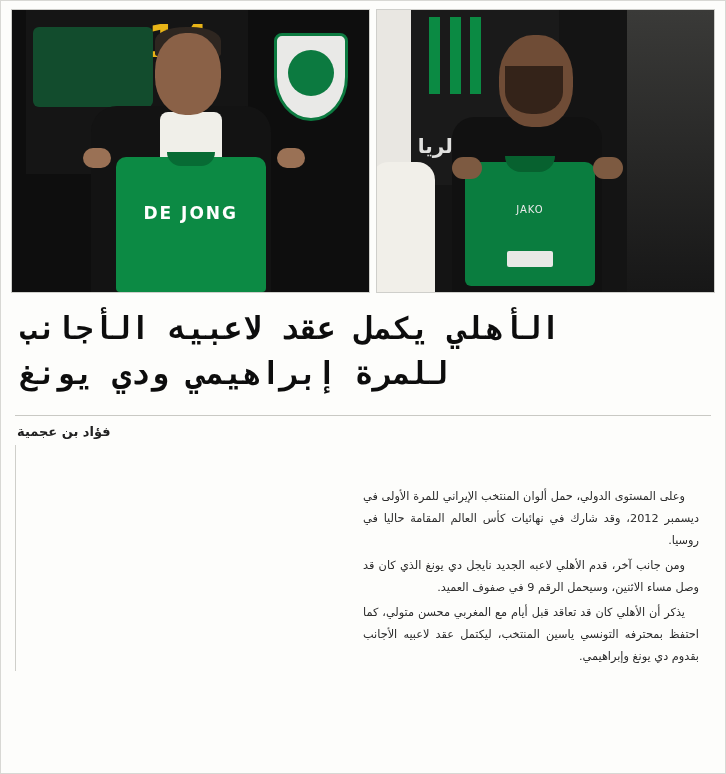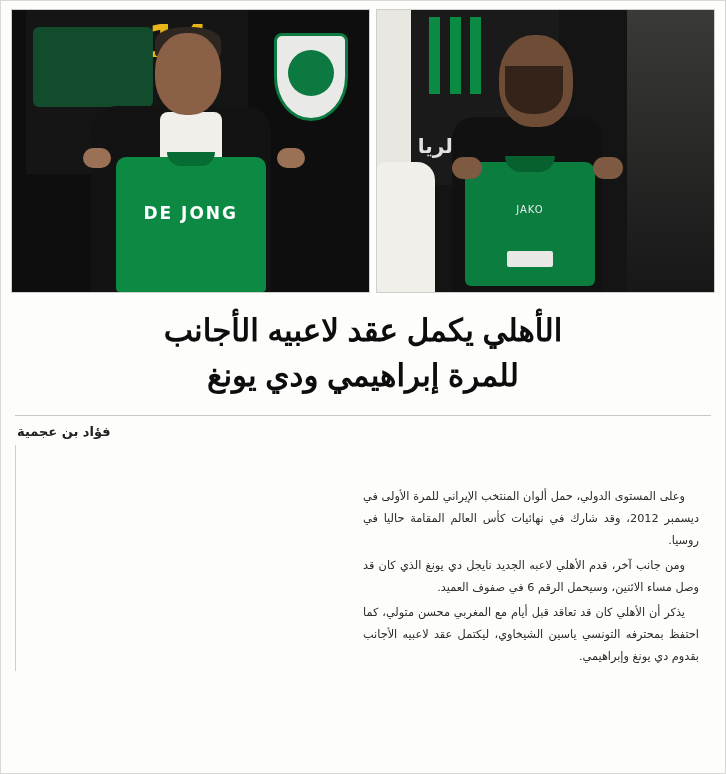--- a/index.html
+++ b/index.html
@@ -176,24 +176,24 @@
     letter-spacing: 2px; white-space: nowrap;
     font-family: "DejaVu Sans", sans-serif;
   }
   .rp-hand {
     position: absolute; width: 28px; height: 20px; border-radius: 10px;
     background: #9a7155;
   }
 
   
   .headline {
-    text-align: center;
+    text-align: left;
     padding: 16px 18px 6px 18px;
     color: #0d0d0d;
-    font-family: Liberation Sans, sans-serif;
+    font-family: Liberation Mono, monospace;
     font-weight: bold;
     font-size: 31px;
     line-height: 1.45;
     letter-spacing: -0.3px;
   }
   .headline .l2 { display: block; }
 
   .rule {
     height: 1px;
     background: #c9c9c4;
@@ -288,22 +288,22 @@
   </div>
 
   <div class="rule"></div>
 
   <div class="byline">فؤاد بن عجمية</div>
 
   <div class="body-wrap">
 
     <div class="col col-left">
       <p class="indent">وعلى المستوى الدولي، حمل ألوان المنتخب الإيراني للمرة الأولى في ديسمبر 2012، وقد شارك في نهائيات كأس العالم المقامة حاليا في روسيا.</p>
-      <p class="indent">ومن جانب آخر، قدم الأهلي لاعبه الجديد نايجل دي يونغ الذي كان قد وصل مساء الاثنين، وسيحمل الرقم 6 في صفوف العميد.</p>
-      <p class="indent">يذكر أن الأهلي كان قد تعاقد قبل أيام مع المغربي محسن متولي، كما احتفظ بمحترفه التونسي ياسين الشيخاوي، ليكتمل عقد لاعبيه الأجانب بقدوم دي يونغ وإبراهيمي.</p>
+      <p class="indent">ومن جانب آخر، قدم الأهلي لاعبه الجديد نايجل دي يونغ الذي كان قد وصل مساء الاثنين، وسيحمل الرقم 9 في صفوف العميد.</p>
+      <p class="indent">يذكر أن الأهلي كان قد تعاقد قبل أيام مع المغربي محسن متولي، كما احتفظ بمحترفه التونسي ياسين المنتخب، ليكتمل عقد لاعبيه الأجانب بقدوم دي يونغ وإبراهيمي.</p>
     </div>
 
     <div class="col col-right">
     </div>
 
   </div>
 
 </div>
 
 </body></html>

